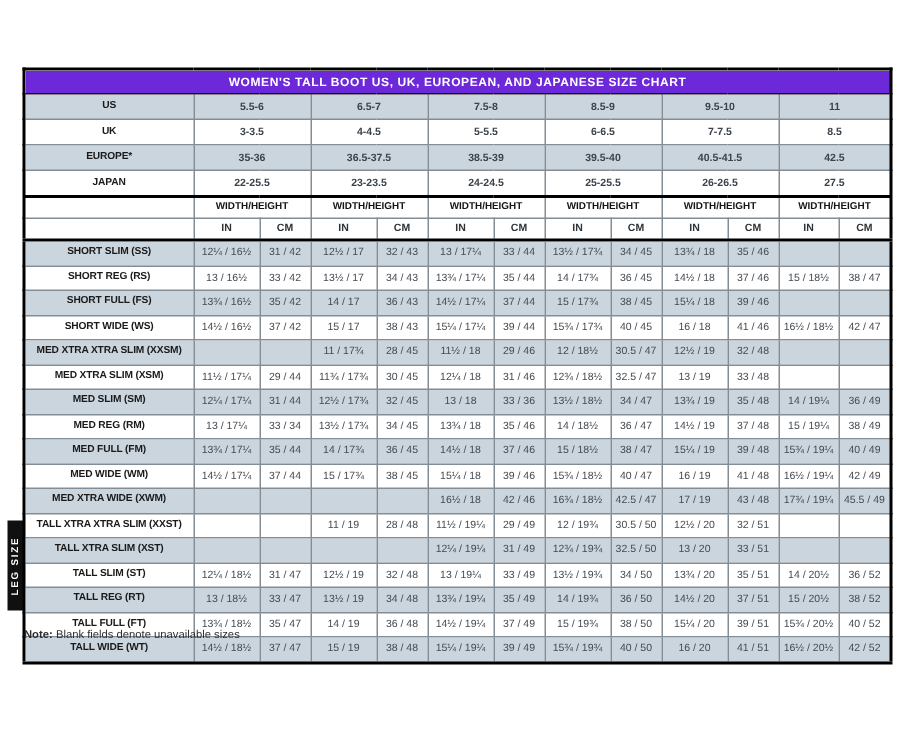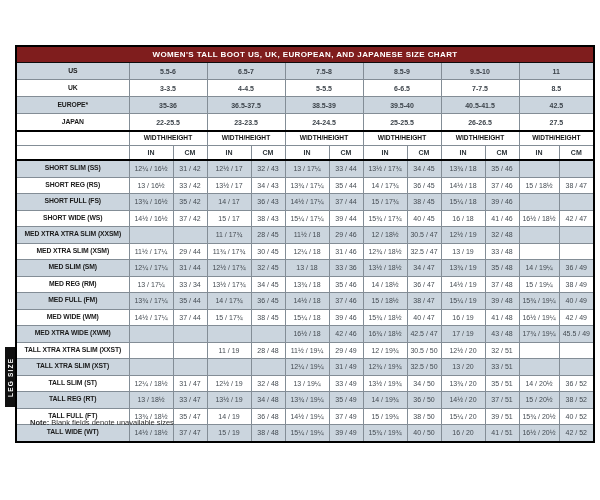--- a/index.html
+++ b/index.html
@@ -26,42 +26,42 @@
     border:2px solid #000;
     font-size:7px;color:#444b52;
   }
   table.size-chart td, table.size-chart th{
     border:1px solid #838d96;
     padding:0;overflow:hidden;white-space:nowrap;
     text-align:center;vertical-align:middle;
     height:15.5px;line-height:1;
   }
   tr.title-row td{
-    background:#7f1d1d;color:#ffffff;border:1px solid #0c0c0c;
+    background:#6d28d9;color:#ffffff;border:1px solid #0c0c0c;
     font-weight:bold;font-size:8px;letter-spacing:.4px;height:15px;
   }
   th.row-head{
     text-align:left;padding-left:4px;font-weight:bold;color:#1a1a1a;
     font-size:6.8px;letter-spacing:-.1px;
     border-right:3px double #000;
   }
   td.gstart{border-left:3px double #000;}
   tr.size-row td{font-weight:bold;color:#3c434a;height:16px;}
   tr.size-row th{height:16px;}
   tr.japan-row td, tr.japan-row th{border-bottom:2px solid #000;}
   tr.wh-row td{font-weight:bold;color:#141414;font-size:6.6px;height:13px;background:#fff;}
   tr.wh-row th{background:#fff;height:13px;}
   tr.incm-row td{font-weight:bold;color:#2c3338;height:13px;background:#fff;border-bottom:2px solid #000;}
   tr.incm-row th{background:#fff;height:13px;border-bottom:2px solid #000;}
   tr.striped, tr.striped th{background:#cbd5de;}
   tr.plain, tr.plain th{background:#ffffff;}
   tr.last-row td, tr.last-row th{border-bottom:2px solid #000;}
 
   .notes{
-    position:absolute;left:30px;top:418px;width:420px;
+    position:absolute;left:16px;top:418px;width:420px;
     font-size:7.5px;color:#2e2e2e;line-height:1.45;
   }
   .notes b{font-weight:bold;}
 </style>
 </head>
 <body>
 
 <div class="stage">
 
   <div class="leg-size-bar">LEG SIZE</div>

